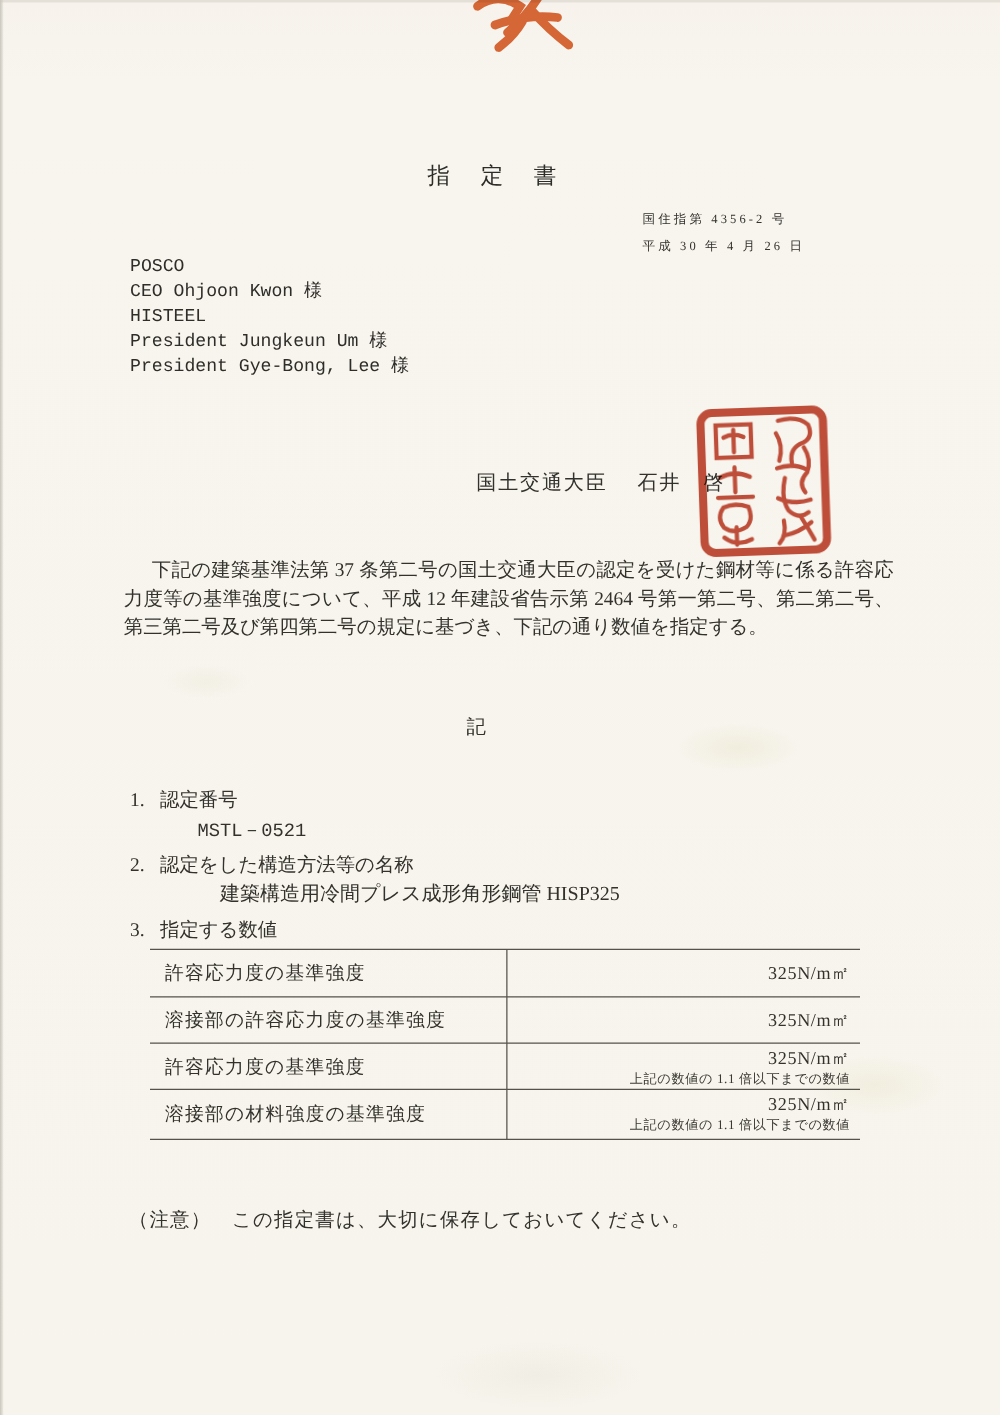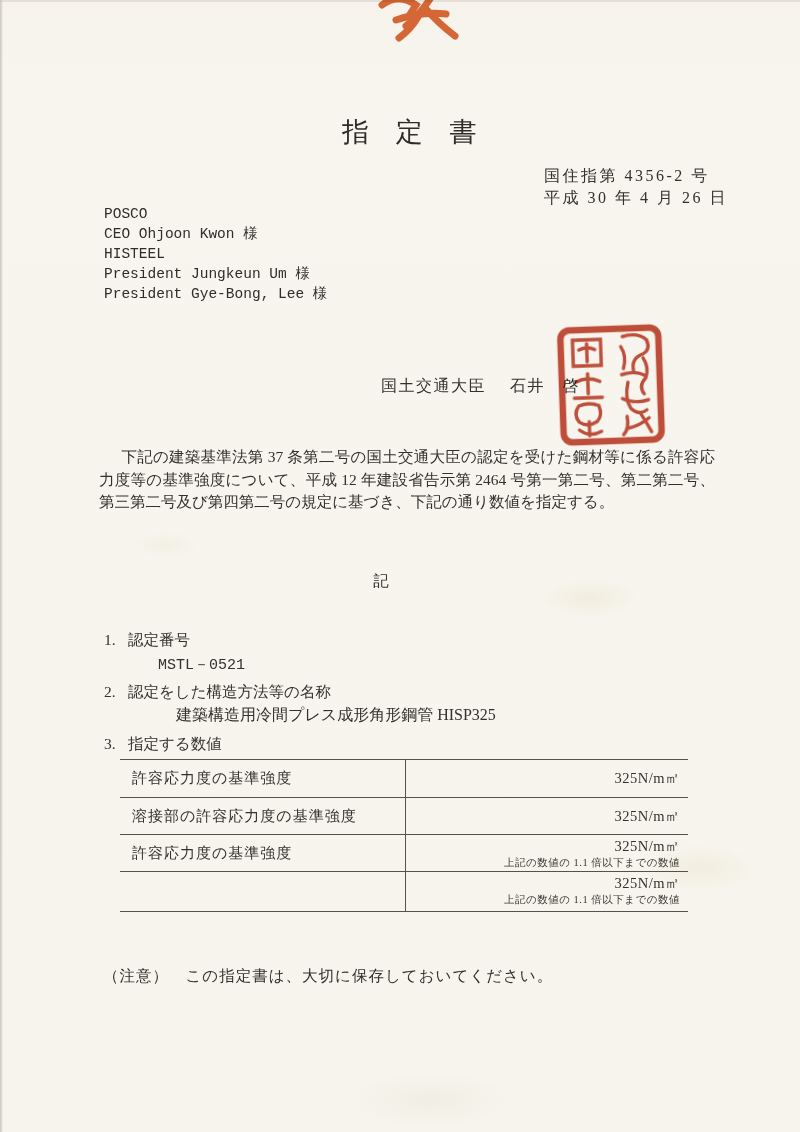--- a/index.html
+++ b/index.html
@@ -16,25 +16,25 @@
       radial-gradient(ellipse 50px 20px at 165px 545px, rgba(205,193,150,.10), transparent 70%),
       radial-gradient(ellipse 120px 40px at 430px 1100px, rgba(190,185,160,.10), transparent 70%),
       linear-gradient(180deg,#f7f3ec 0%,#f7f5ee 6%,#f6f4ec 100%);
   }
   .scan-edge-left{position:absolute;left:0;top:0;bottom:0;width:3px;
     background:linear-gradient(90deg,#c9c6bd,#e6e3da 70%,rgba(230,227,218,0));}
   .scan-edge-top{position:absolute;left:0;top:0;right:0;height:2px;background:rgba(205,200,190,.45);}
 
   
   .doc-title{
-    position:absolute;left:342px;top:114px;
-    font-size:27px;letter-spacing:10px;white-space:pre;
+    position:absolute;left:342px;top:128px;
+    font-size:18px;letter-spacing:10px;white-space:pre;
     color:#2e2c28;
   }
-  .ref-block{position:absolute;left:544px;top:165px;font-size:16px;line-height:22px;letter-spacing:2.5px;white-space:nowrap;}
+  .ref-block{position:absolute;left:514px;top:165px;font-size:10px;line-height:22px;letter-spacing:2.5px;white-space:nowrap;}
 
   
   .recipients{position:absolute;left:104px;top:204px;
     font-family:"Liberation Mono","DejaVu Sans Mono",monospace;
     font-size:14.5px;line-height:20px;white-space:nowrap;color:#2f2d29;}
 
   
   .issuer-line{position:absolute;left:381px;top:376px;font-size:16px;letter-spacing:1.5px;white-space:nowrap;}
   .issuer-name{margin-left:24px;}
   .seal{position:absolute;left:558px;top:325px;width:106px;height:120px;
@@ -178,20 +178,21 @@
 
     <div class="t-row r3 with-note">
       <div class="t-label">許容応力度の基準強度</div>
       <div class="t-value">
         <div class="val">325N/m㎡</div>
         <div class="note">上記の数値の 1.1 倍以下までの数値</div>
       </div>
     </div>
 
     <div class="t-row r4 with-note">
+      <div class="t-label">溶接部の材料強度の基準強度</div>
       <div class="t-value">
         <div class="val">325N/m㎡</div>
         <div class="note">上記の数値の 1.1 倍以下までの数値</div>
       </div>
     </div>
   </div>
 
   <div class="footer-note">（注意）　この指定書は、大切に保存しておいてください。</div>
 
 </div>

